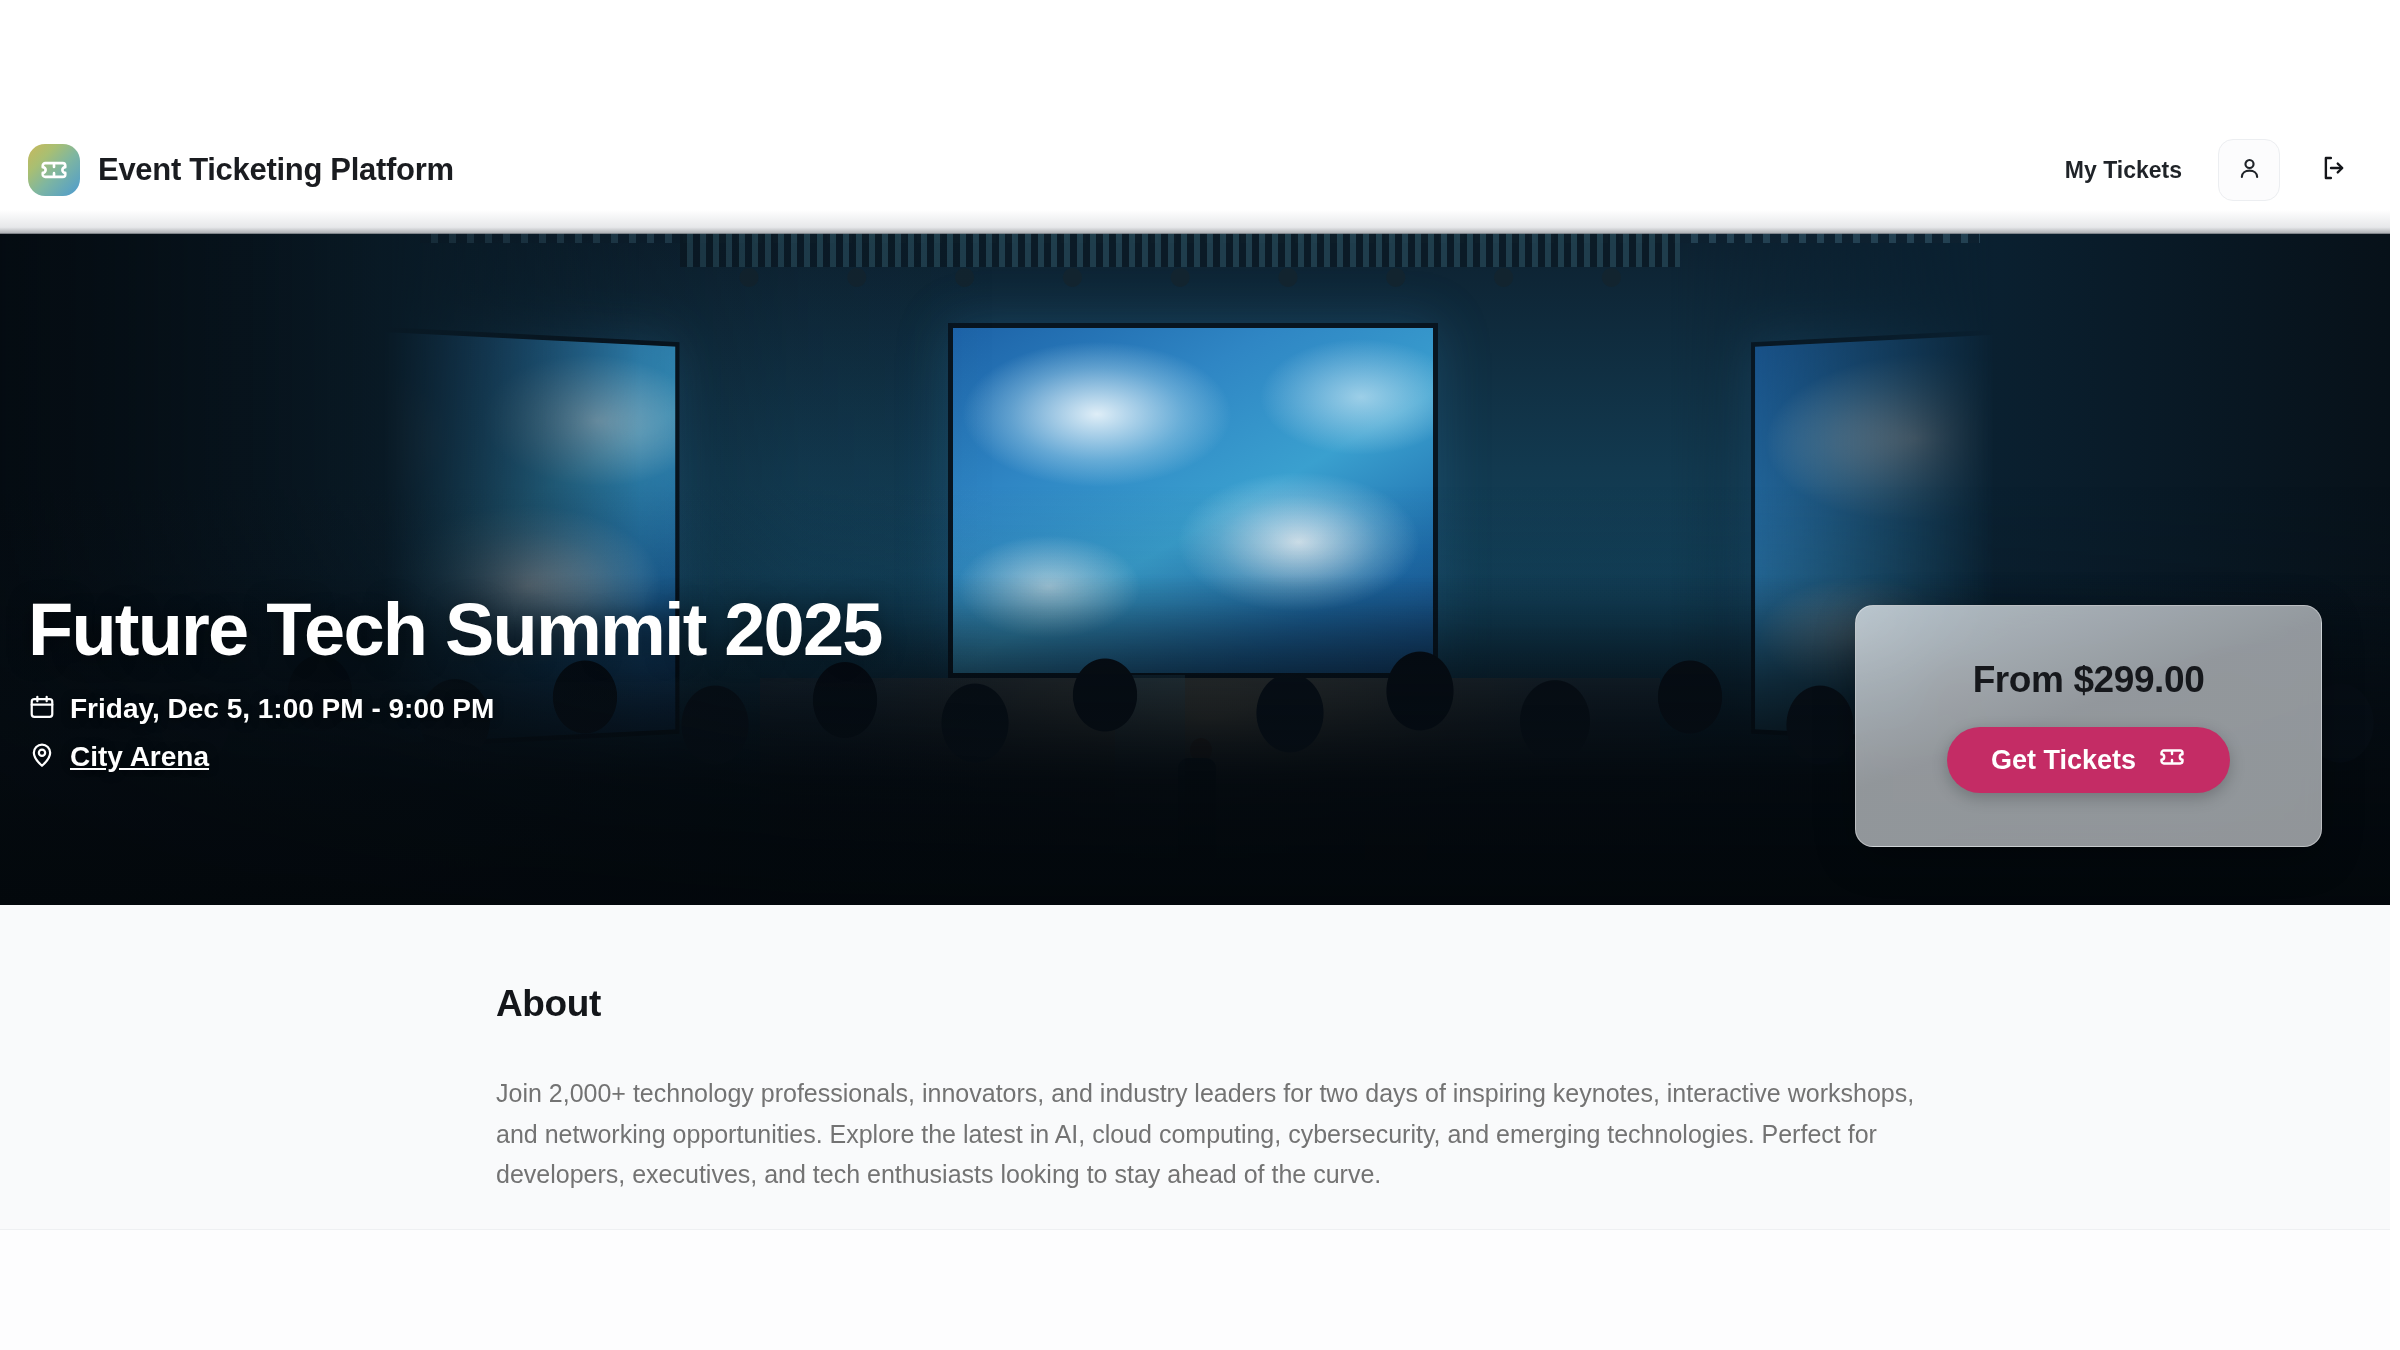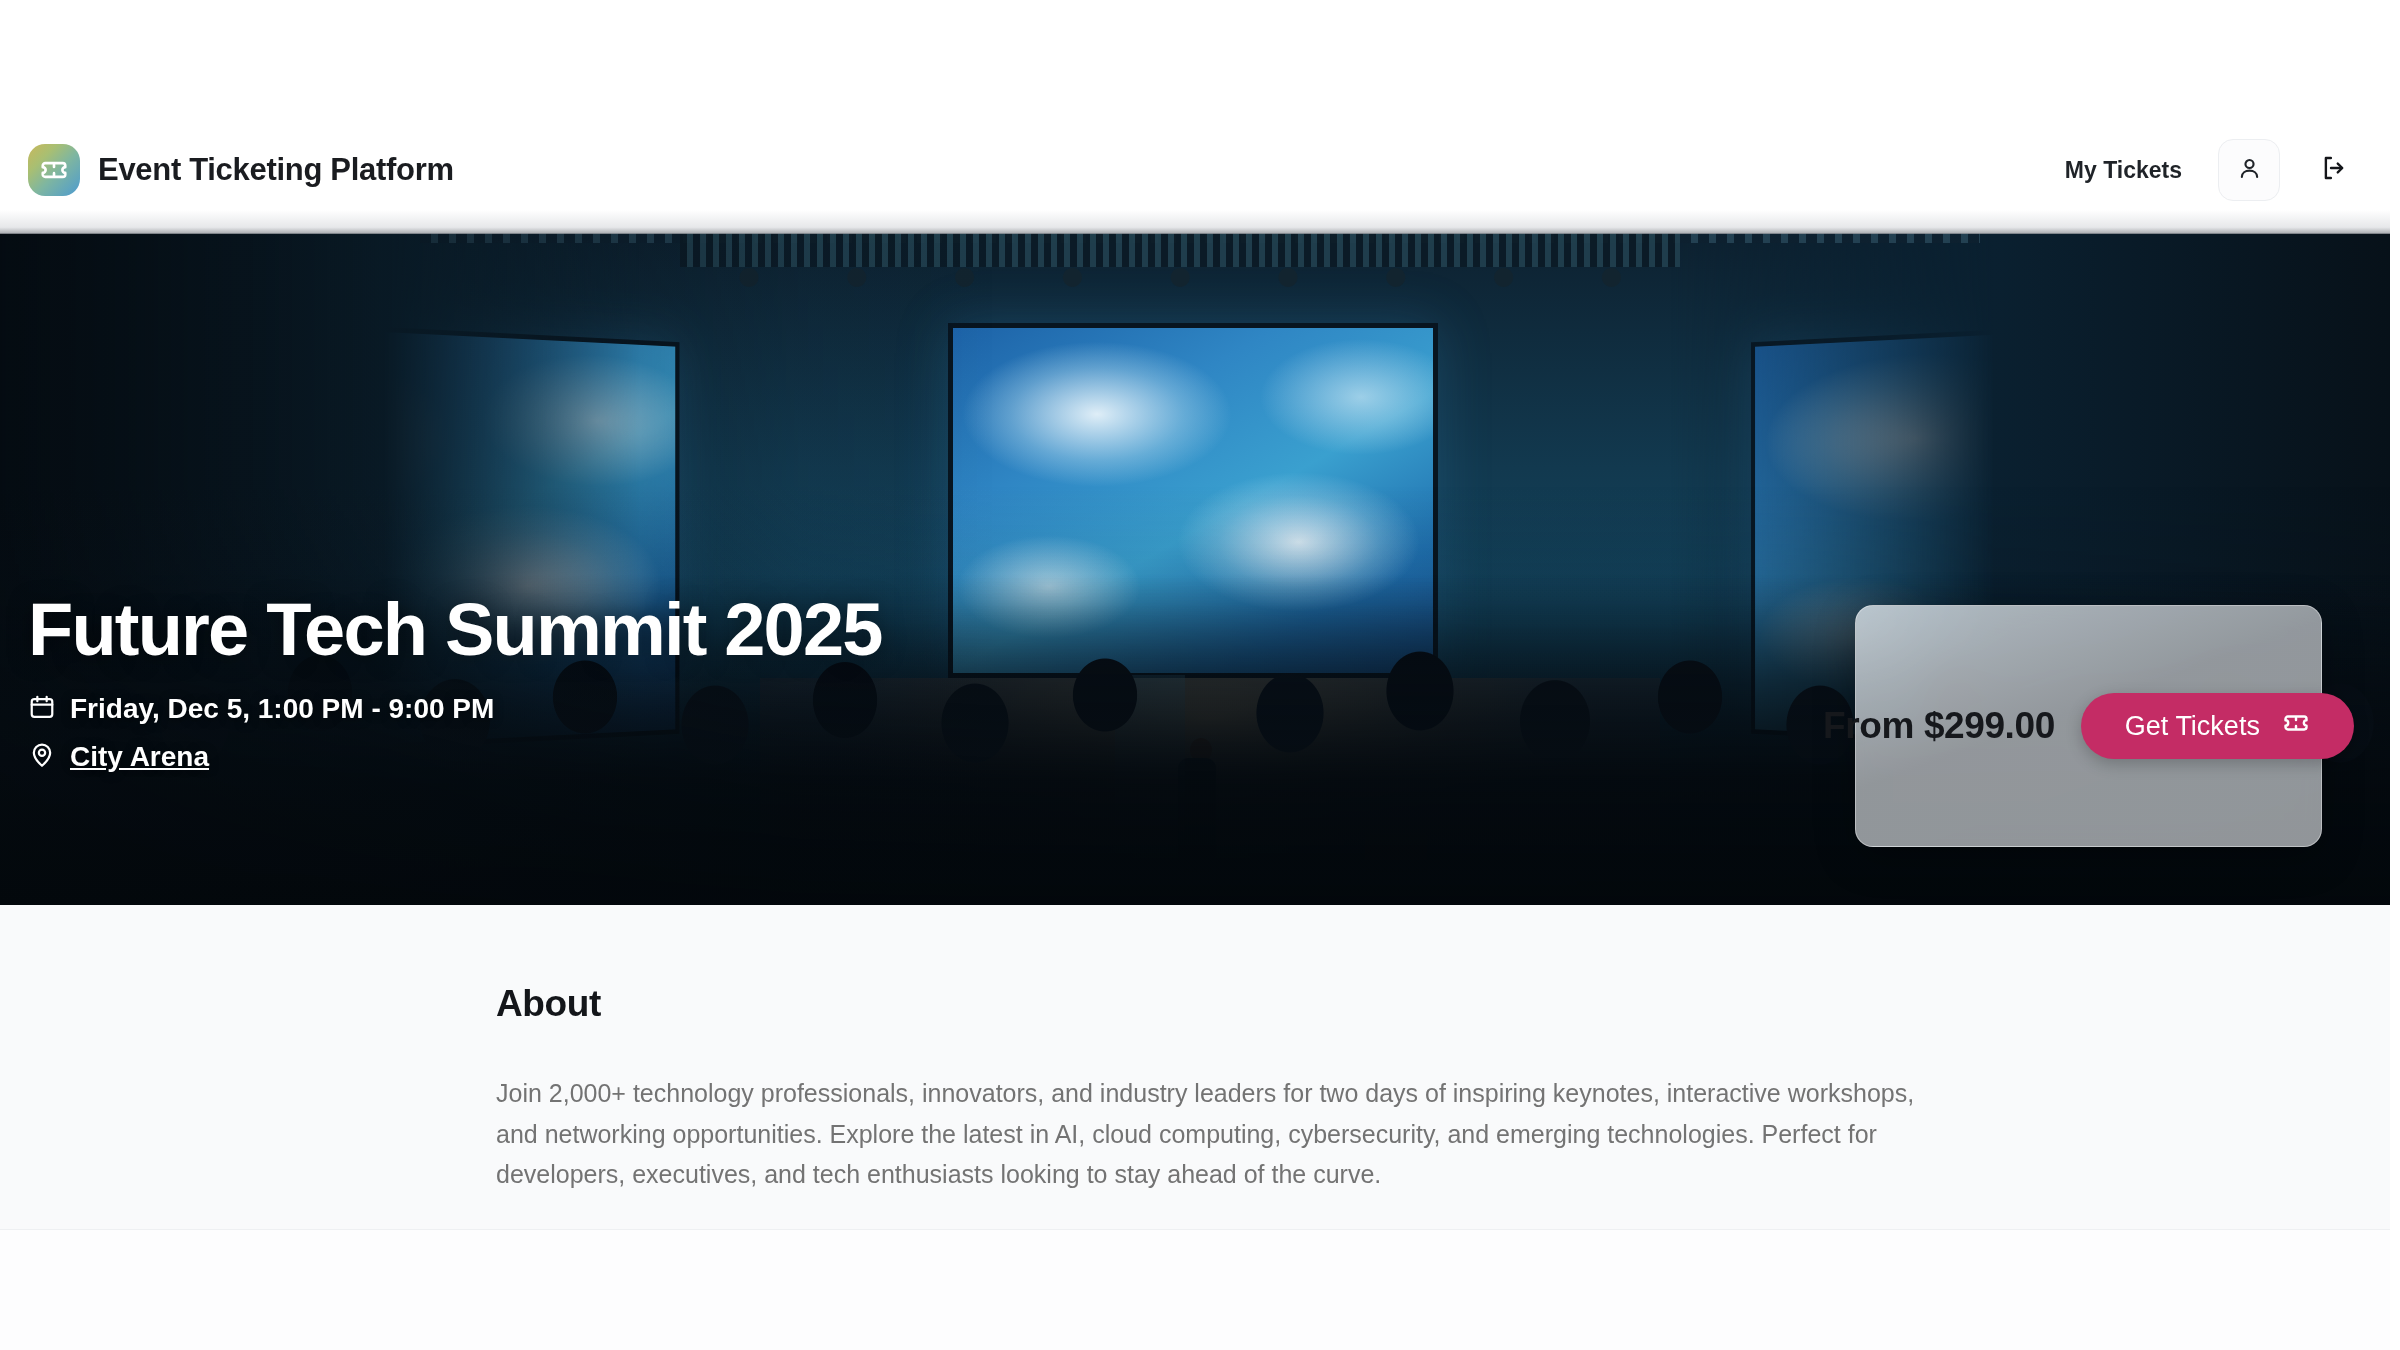--- a/index.html
+++ b/index.html
@@ -299,21 +299,21 @@
     top: 372px;
     width: 467px;
     height: 242px;
     border-radius: 18px;
     background: linear-gradient(160deg, rgba(222,230,236,0.80) 0%, rgba(196,200,204,0.74) 45%, rgba(186,190,194,0.78) 100%);
     backdrop-filter: blur(14px);
     -webkit-backdrop-filter: blur(14px);
     border: 1px solid rgba(255,255,255,0.38);
     box-shadow: 0 10px 40px rgba(0,0,0,0.28);
     display: flex;
-    flex-direction: row;
+    flex-direction: column;
     align-items: center;
     justify-content: center;
     gap: 26px;
     z-index: 8;
   }
   .price-label {
     font-size: 37px;
     font-weight: bold;
     color: #16181c;
     letter-spacing: -0.4px;
@@ -324,21 +324,21 @@
     align-items: center;
     justify-content: center;
     gap: 22px;
     background: #c42c65;
     color: #ffffff;
     border: none;
     border-radius: 999px;
     padding: 0 44px;
     height: 66px;
     font-size: 27px;
-    font-weight: normal;
+    font-weight: bold;
     font-family: "Liberation Sans", sans-serif;
     cursor: pointer;
     box-shadow: 0 5px 16px rgba(0,0,0,0.22);
     white-space: nowrap;
   }
 
   
   .about {
     position: absolute;
     top: 905px; left: 0;

